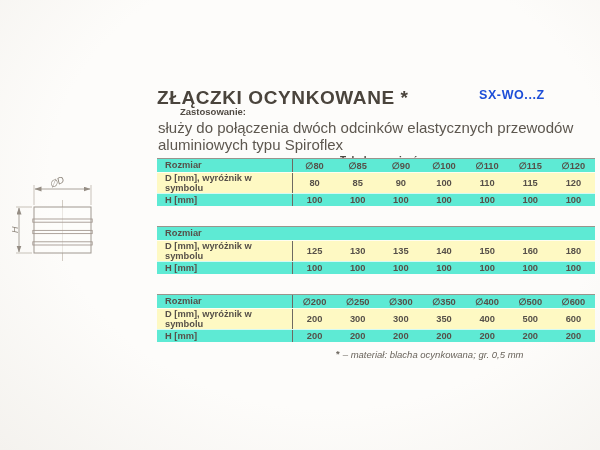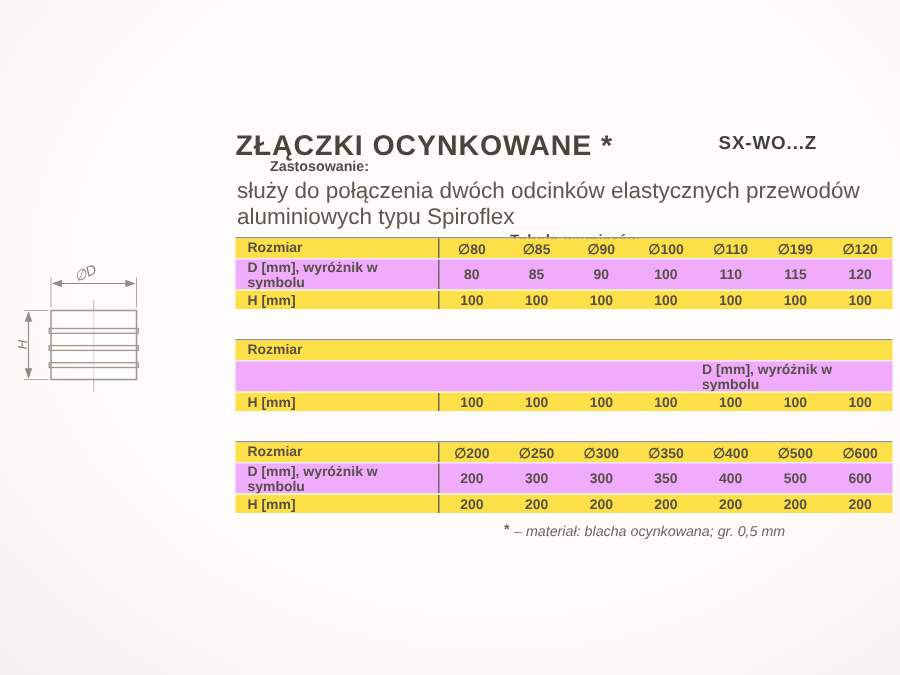--- a/index.html
+++ b/index.html
@@ -9,21 +9,21 @@
     font-family:"Liberation Sans", sans-serif;
     color:#554f48;
   }
   .page{position:absolute;inset:0;}
   .title{
     position:absolute;left:157px;top:87px;
     font-size:19px;font-weight:bold;letter-spacing:.6px;color:#4a443c;
   }
   .product-code{
     position:absolute;left:479px;top:88px;
-    font-size:12.5px;font-weight:bold;letter-spacing:.6px;color:#404040;
+    font-size:12.5px;font-weight:bold;letter-spacing:.6px;color:#1d4ed8;
   }
   .section-heading{
     position:absolute;left:180px;top:106px;
     font-size:9.5px;font-weight:bold;color:#514b44;
   }
   .description{
     position:absolute;left:158px;top:119px;
     font-size:15px;color:#5d574f;
   }
   .table-caption{
@@ -34,22 +34,22 @@
   .dim-table{
     height:47px;margin-bottom:20px;
     border-top:1px solid #9a948c;
     display:flex;flex-direction:column;
   }
   .trow{
     flex:1;display:flex;align-items:stretch;
     border-top:1px solid rgba(255,255,255,.75);
   }
   .trow:first-child{border-top:none;}
-  .trow.gray{background:#fde047;}
-  .trow.white{background:#f0abfc;justify-content:flex-end;}
+  .trow.gray{background:#5eead4;}
+  .trow.white{background:#fef9c3;}
   .tlabel{
     width:135px;box-sizing:border-box;padding-left:8px;
     font-size:9.3px;font-weight:bold;color:#565049;
     display:flex;align-items:center;
   }
   .tvals{
     flex:1;display:flex;border-left:1.5px solid #6e6962;
   }
   .tcell{
     flex:1;font-size:9.3px;font-weight:bold;color:#565049;
@@ -103,21 +103,21 @@
   <div class="tables-wrap">
     <div class="dim-table">
         <div class="trow gray">
           <div class="tlabel">Rozmiar</div>
           <div class="tvals">
             <div class="tcell">∅80</div>
             <div class="tcell">∅85</div>
             <div class="tcell">∅90</div>
             <div class="tcell">∅100</div>
             <div class="tcell">∅110</div>
-            <div class="tcell">∅199</div>
+            <div class="tcell">∅115</div>
             <div class="tcell">∅120</div>
           </div>
         </div>
         <div class="trow white">
           <div class="tlabel">D [mm], wyróżnik w symbolu</div>
           <div class="tvals">
             <div class="tcell">80</div>
             <div class="tcell">85</div>
             <div class="tcell">90</div>
             <div class="tcell">100</div>
@@ -138,20 +138,29 @@
             <div class="tcell">100</div>
           </div>
         </div>
       </div>
     <div class="dim-table">
         <div class="trow gray">
           <div class="tlabel">Rozmiar</div>
         </div>
         <div class="trow white">
           <div class="tlabel">D [mm], wyróżnik w symbolu</div>
+          <div class="tvals">
+            <div class="tcell">125</div>
+            <div class="tcell">130</div>
+            <div class="tcell">135</div>
+            <div class="tcell">140</div>
+            <div class="tcell">150</div>
+            <div class="tcell">160</div>
+            <div class="tcell">180</div>
+          </div>
         </div>
         <div class="trow gray">
           <div class="tlabel">H [mm]</div>
           <div class="tvals">
             <div class="tcell">100</div>
             <div class="tcell">100</div>
             <div class="tcell">100</div>
             <div class="tcell">100</div>
             <div class="tcell">100</div>
             <div class="tcell">100</div>

